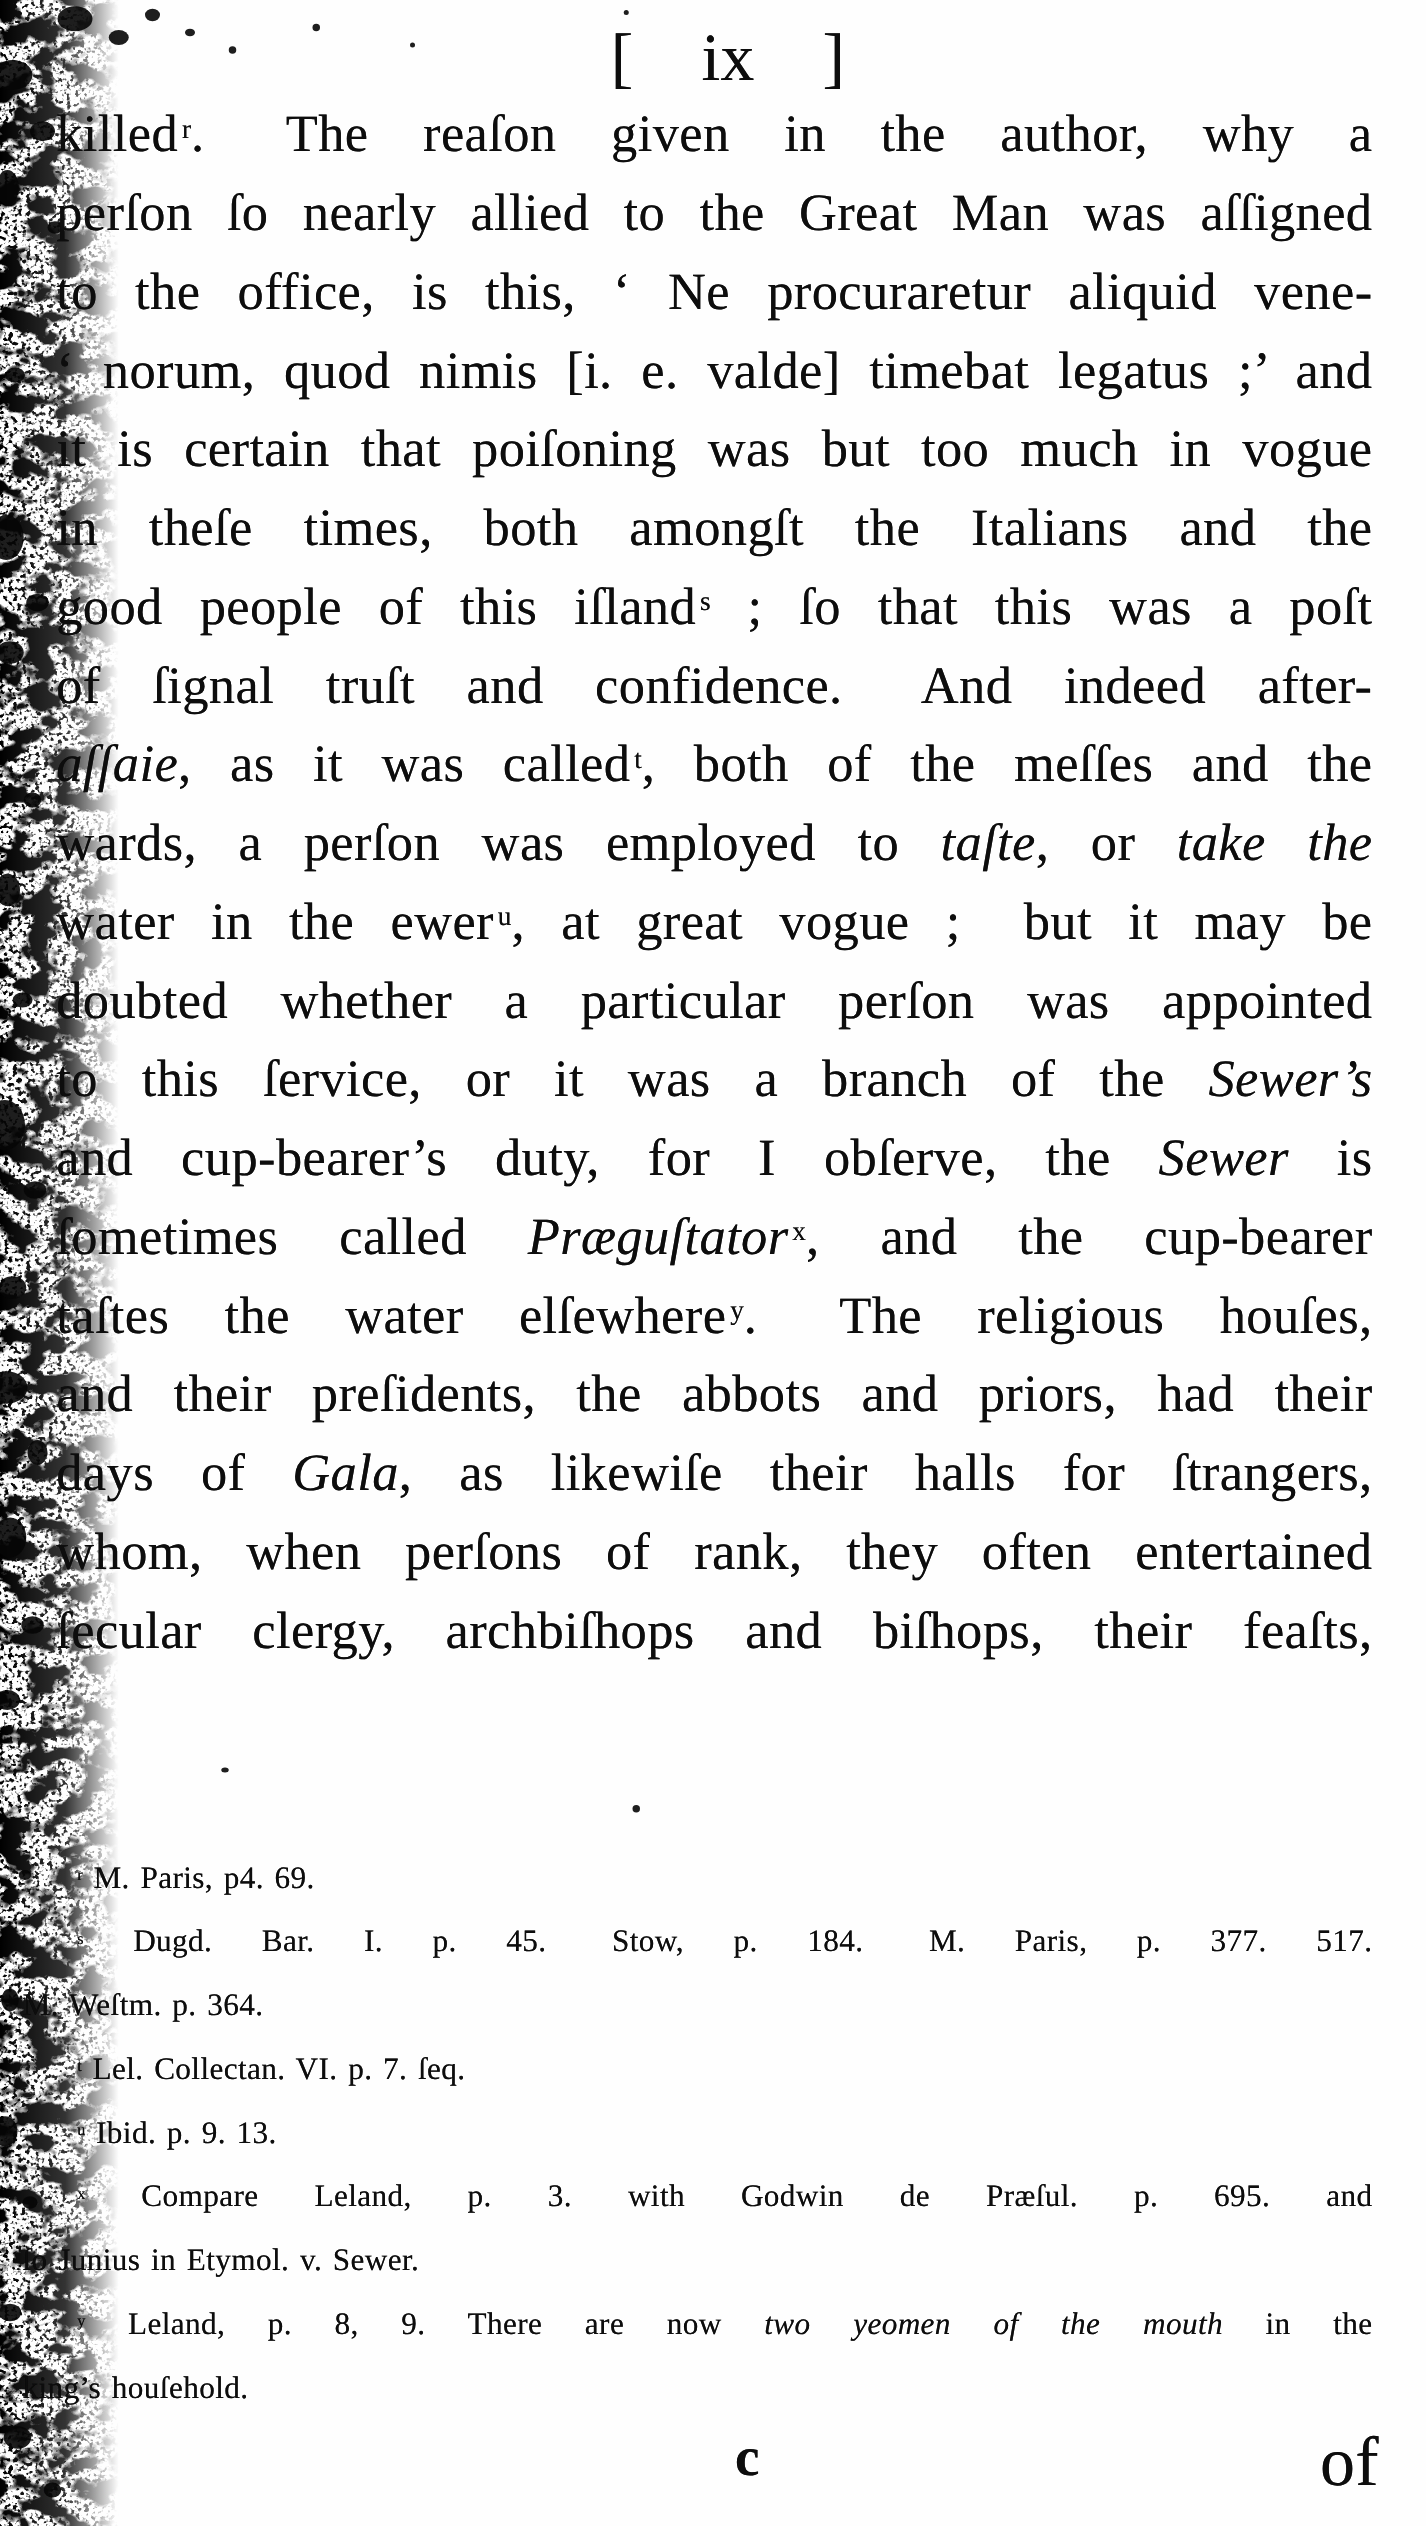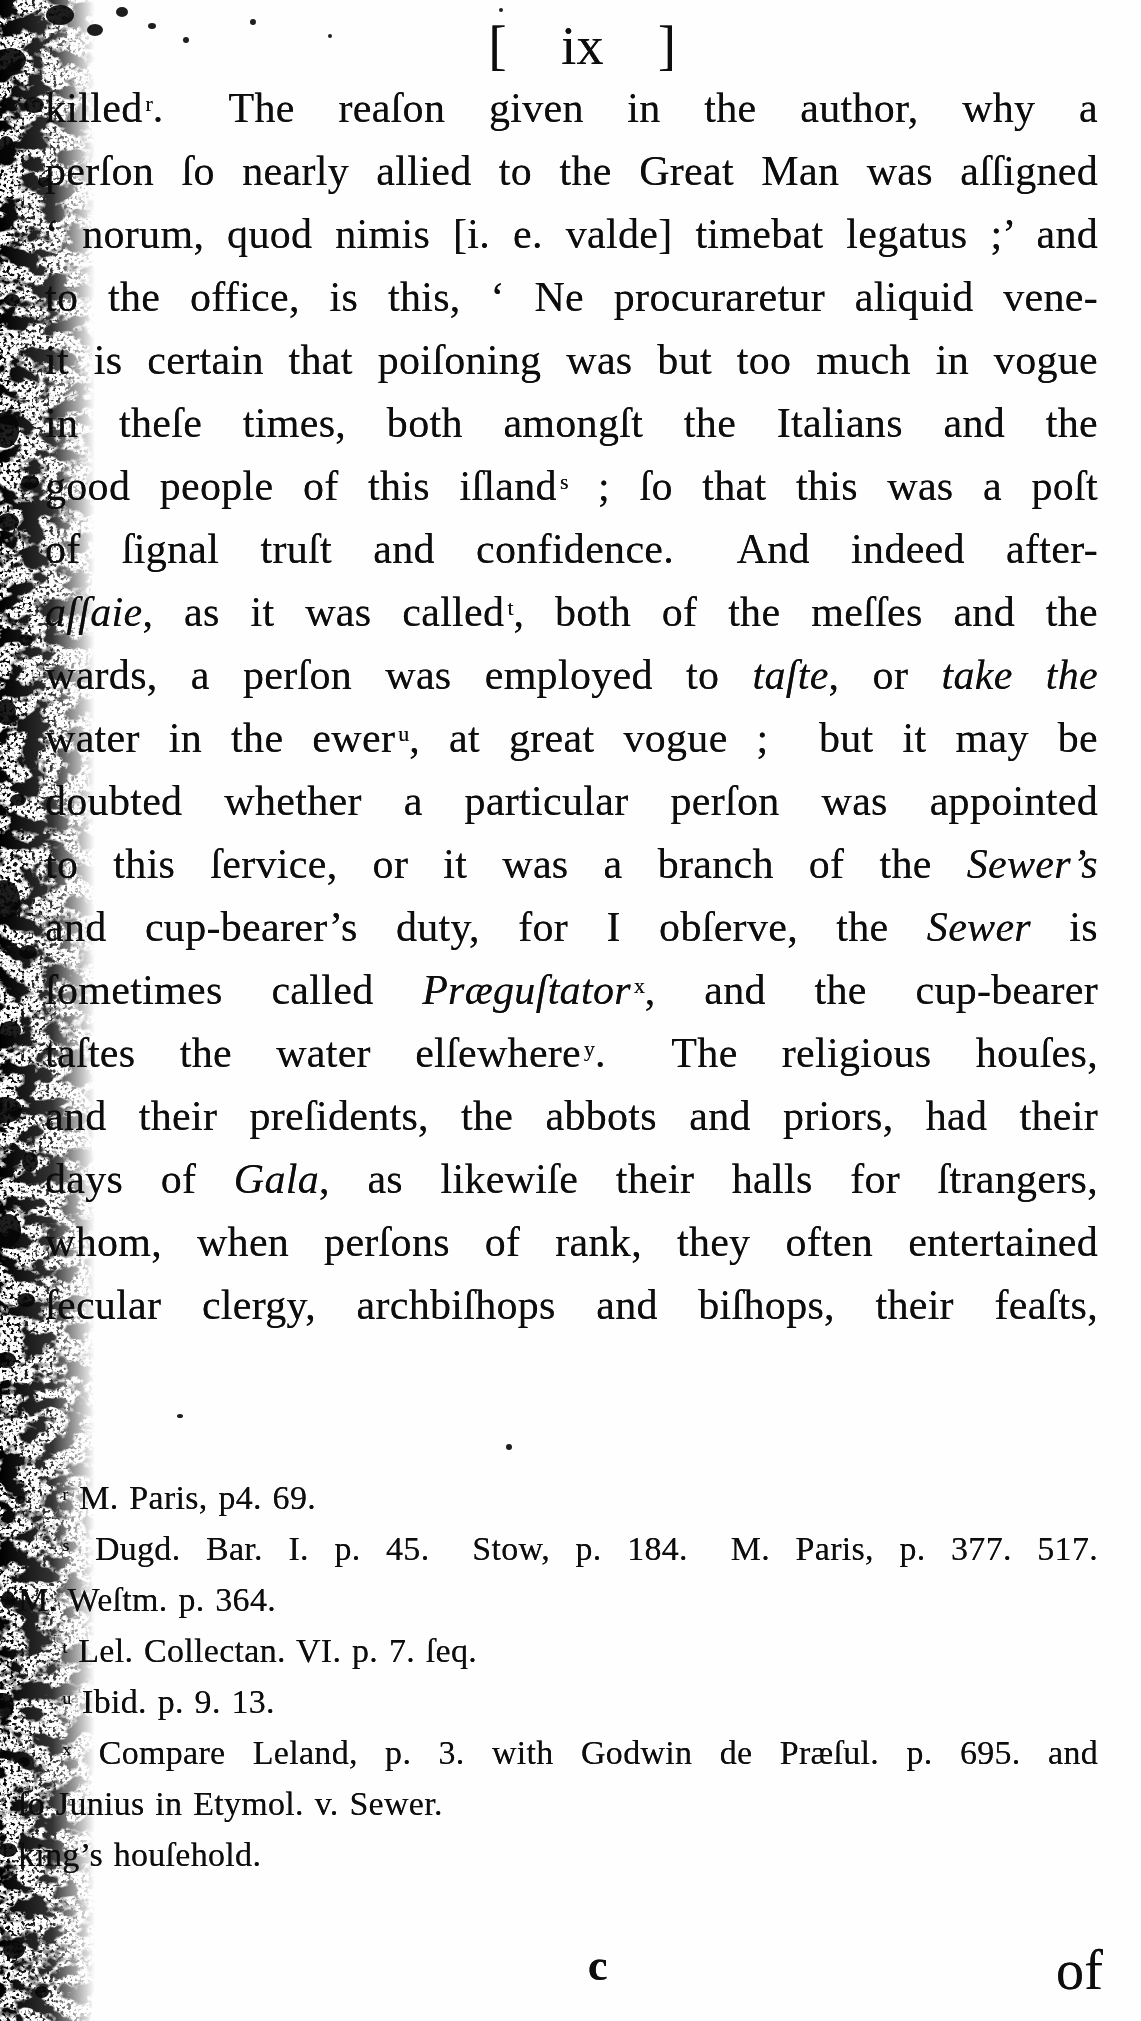--- a/index.html
+++ b/index.html
@@ -11,21 +11,21 @@
   .page{position:absolute;inset:0;z-index:2;
     text-shadow:0 0 0.45px rgba(0,0,0,.75);
     letter-spacing:0.3px;word-spacing:2px;}
   .header{position:absolute;top:16px;left:0;width:1141px;text-align:center;
     font-size:54px;line-height:60px;white-space:pre;}
   .header span{display:inline-block;transform:translateX(12px);}
   .body-text{position:absolute;top:86px;left:45px;width:1053px;}
   .line{font-size:42px;line-height:45px;height:63px;
     text-align:justify;text-align-last:justify;}
   .footnotes{position:absolute;top:1477px;left:18px;width:1080px;}
-  .fline{font-size:34px;line-height:41px;height:51px;text-align:left;}
+  .fline{font-size:25px;line-height:51px;height:51px;text-align:left;}
   .fline.ind{text-indent:42px;}
   .fline.just{text-align:justify;text-align-last:justify;}
   .it{font-style:italic;}
   .sup{font-size:0.52em;position:relative;top:-0.5em;margin-left:0.14em;
     letter-spacing:0;}
   .sig{position:absolute;left:588px;top:1944px;font-size:44px;line-height:44px;
     font-weight:bold;}
   .catchword{position:absolute;left:1056px;top:1948px;font-size:56px;line-height:44px;}
   .noise{position:absolute;inset:0;z-index:1;pointer-events:none;}
 </style>
@@ -94,22 +94,22 @@
       <ellipse cx="180" cy="1416" rx="3" ry="2"></ellipse>
   </g>
 </svg>
 
 <div class="page">
   <div class="header"><span>[ ix ]</span></div>
 
   <div class="body-text">
       <div class="line"><span>killed</span><span class="sup">r</span><span>.  The reaſon given in the author, why a</span></div>
       <div class="line"><span>perſon ſo nearly allied to the Great Man was aſſigned</span></div>
+      <div class="line"><span>to the office, is this, ‘ Ne procuraretur aliquid vene-</span></div>
       <div class="line"><span>‘ norum, quod nimis [i. e. valde] timebat legatus ;’ and</span></div>
-      <div class="line"><span>to the office, is this, ‘ Ne procuraretur aliquid vene-</span></div>
       <div class="line"><span>it is certain that poiſoning was but too much in vogue</span></div>
       <div class="line"><span>in theſe times, both amongſt the Italians and the</span></div>
       <div class="line"><span>good people of this iſland</span><span class="sup">s</span><span> ; ſo that this was a poſt</span></div>
       <div class="line"><span>of ſignal truſt and confidence.  And indeed after-</span></div>
       <div class="line"><span class="it">aſſaie</span><span>, as it was called</span><span class="sup">t</span><span>, both of the meſſes and the</span></div>
       <div class="line"><span>wards, a perſon was employed to </span><span class="it">taſte</span><span>, or </span><span class="it">take the</span></div>
       <div class="line"><span>water in the ewer</span><span class="sup">u</span><span>, at great vogue ;  but it may be</span></div>
       <div class="line"><span>doubted whether a particular perſon was appointed</span></div>
       <div class="line"><span>to this ſervice, or it was a branch of the </span><span class="it">Sewer’s</span></div>
       <div class="line"><span>and cup-bearer’s duty, for I obſerve, the </span><span class="it">Sewer</span><span> is</span></div>
@@ -122,18 +122,19 @@
     </div>
 
   <div class="footnotes">
       <div class="fline ind"><span class="sup">r</span><span> M. Paris, p4. 69.</span></div>
       <div class="fline ind just"><span class="sup">s</span><span> Dugd. Bar. I. p. 45.  Stow, p. 184.  M. Paris, p. 377. 517.</span></div>
       <div class="fline"><span>M. Weſtm. p. 364.</span></div>
       <div class="fline ind"><span class="sup">t</span><span> Lel. Collectan. VI. p. 7. ſeq.</span></div>
       <div class="fline ind"><span class="sup">u</span><span> Ibid. p. 9. 13.</span></div>
       <div class="fline ind just"><span class="sup">x</span><span> Compare Leland, p. 3. with Godwin de Præſul. p. 695. and</span></div>
       <div class="fline"><span>ſo Junius in Etymol. v. Sewer.</span></div>
+      <div class="fline ind just"><span class="sup">y</span><span> Leland, p. 8, 9. There are now </span><span class="it">two yeomen of the mouth</span><span> in the</span></div>
       <div class="fline"><span>king’s houſehold.</span></div>
     </div>
 
   <div class="sig">c</div>
   <div class="catchword">of</div>
 </div>
 
 </body></html>

